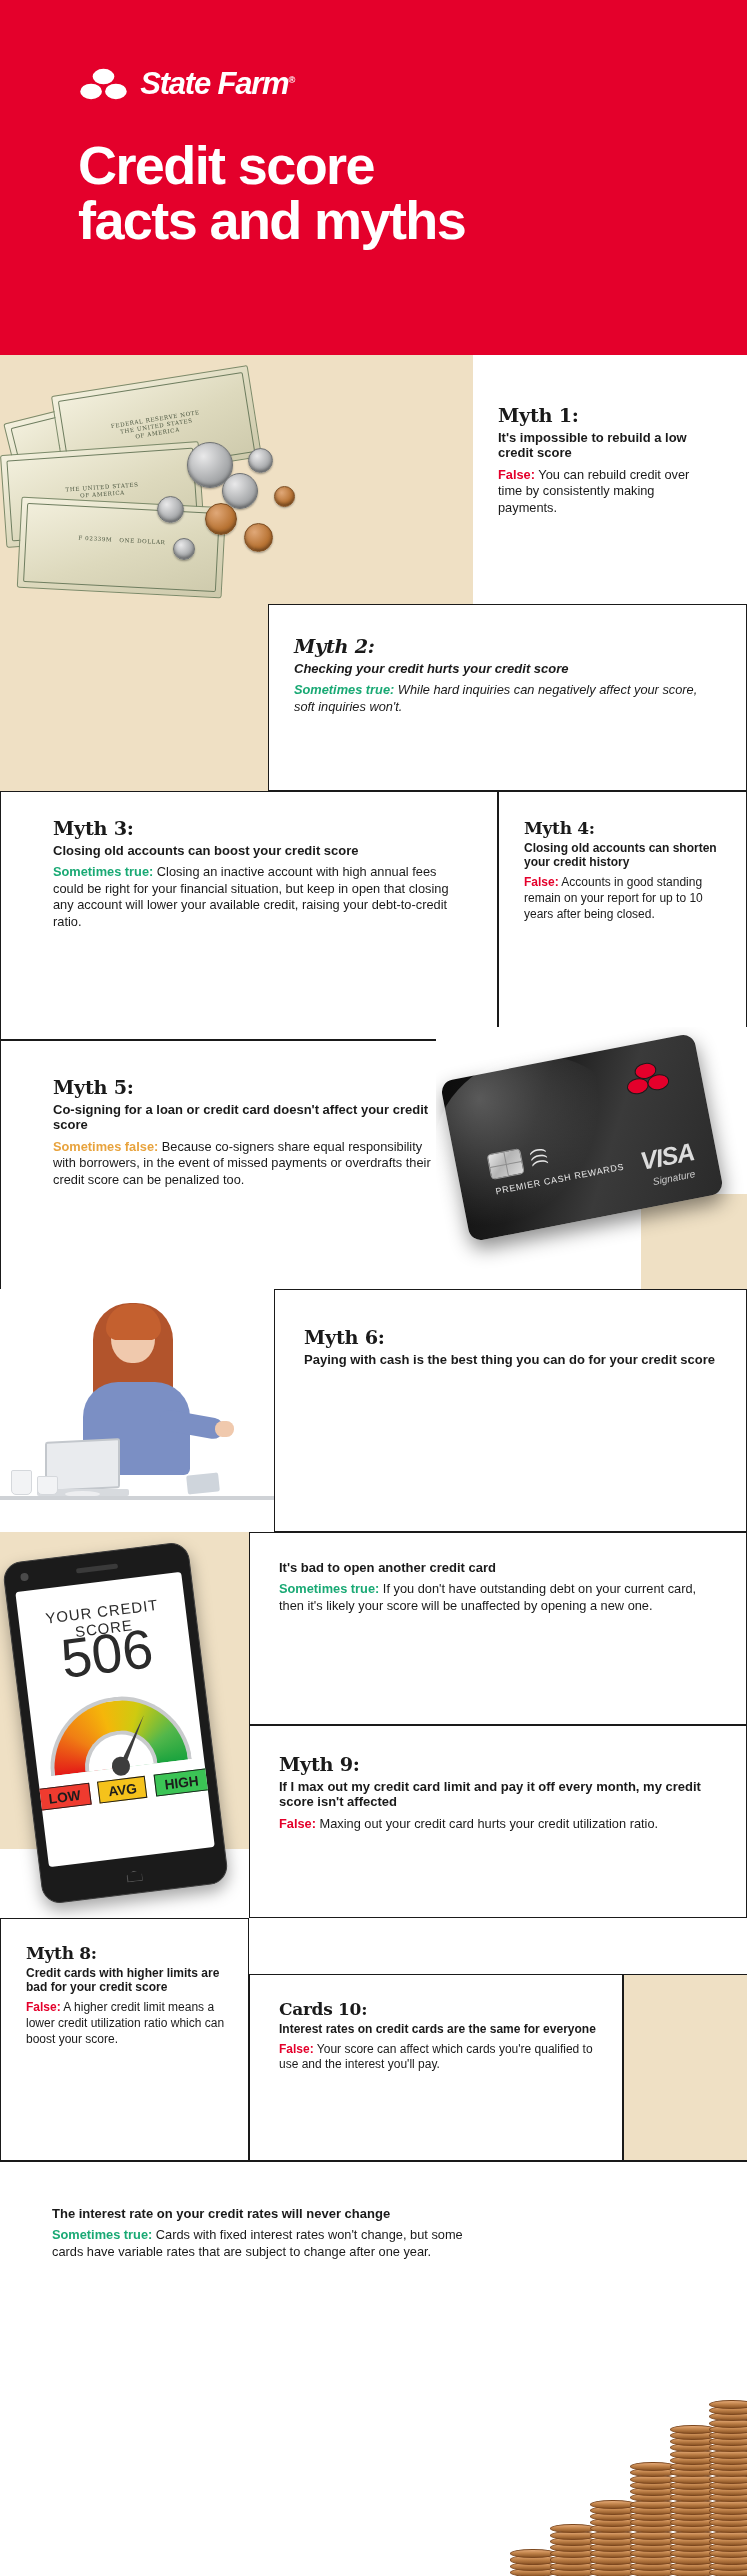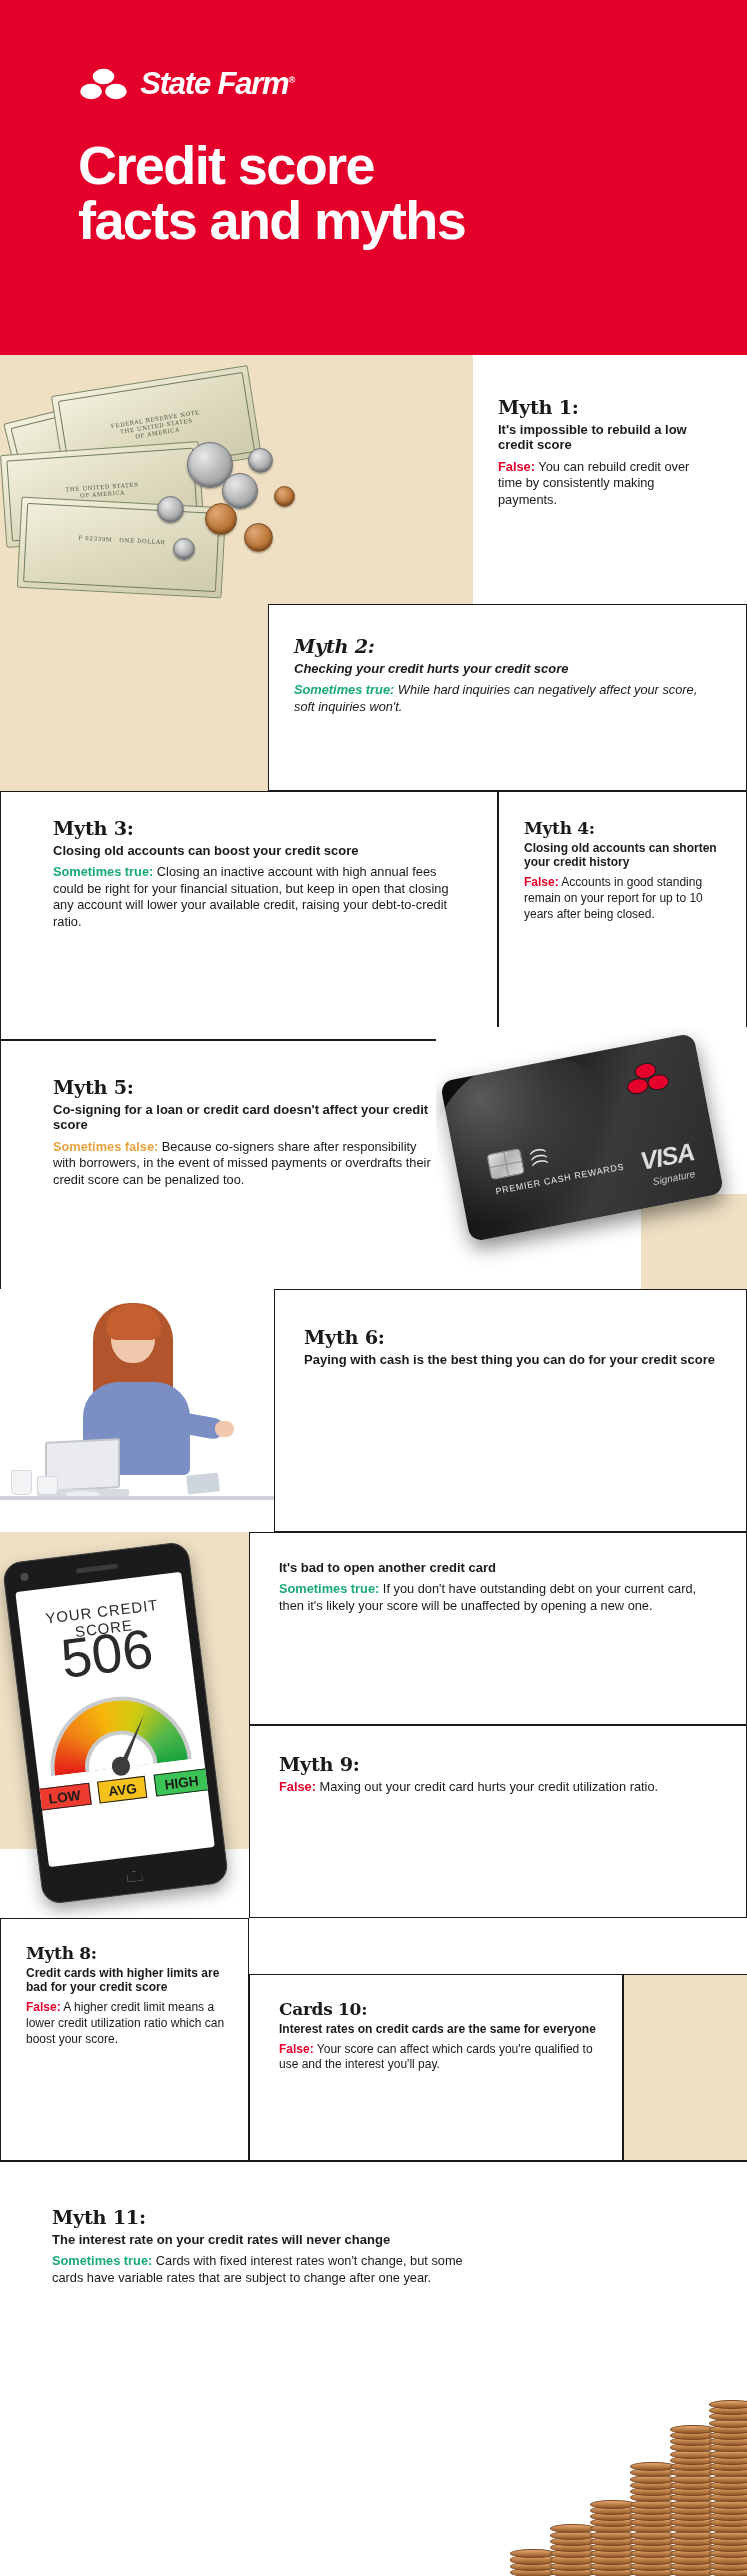--- a/index.html
+++ b/index.html
@@ -320,21 +320,21 @@
     <div class="coin silver" style="left:187px; top:87px; width:46px; height:46px;"></div>
     <div class="coin silver" style="left:222px; top:118px; width:36px; height:36px;"></div>
     <div class="coin copper" style="left:205px; top:148px; width:32px; height:32px;"></div>
     <div class="coin copper" style="left:244px; top:168px; width:29px; height:29px;"></div>
     <div class="coin silver" style="left:157px; top:141px; width:27px; height:27px;"></div>
     <div class="coin silver" style="left:248px; top:93px; width:25px; height:25px;"></div>
     <div class="coin copper" style="left:274px; top:131px; width:21px; height:21px;"></div>
     <div class="coin silver" style="left:173px; top:183px; width:22.4px; height:22.4px;"></div>
   </div>
 
-  <div class="cell noborder" style="left:473px; top:4px; width:245px; height:249px;">
+  <div class="cell noborder" style="left:473px; top:12px; width:245px; height:249px;">
     <div class="txt" style="padding-top:37px;">
       <div class="myth-num">Myth 1:</div>
       <div class="myth-claim">It's impossible to rebuild a low credit score</div>
       <div class="myth-answer">
         <span class="verdict v-false">False:</span><span> You can rebuild credit over time by consistently making payments.</span>
       </div>
     </div>
   </div>
 
   <div class="cell" style="left:268px; top:249px; width:479px; height:187px;">
@@ -366,21 +366,21 @@
         <span class="verdict v-false">False:</span><span> Accounts in good standing remain on your report for up to 10 years after being closed.</span>
       </div>
     </div>
   </div>
 
   <div class="cell" style="left:0px; top:685px; width:473px; height:311px;">
     <div class="txt" style="padding-left:52px; padding-top:35px; padding-right:31px;">
       <div class="myth-num">Myth 5:</div>
       <div class="myth-claim">Co-signing for a loan or credit card doesn't affect your credit score</div>
       <div class="myth-answer">
-        <span class="verdict v-somefalse">Sometimes false:</span><span> Because co-signers share after responsibility with borrowers, in the event of missed payments or overdrafts their credit score can be penalized too.</span>
+        <span class="verdict v-somefalse">Sometimes false:</span><span> Because co-signers share equal responsibility with borrowers, in the event of missed payments or overdrafts their credit score can be penalized too.</span>
       </div>
     </div>
   </div>
 
   <div class="cell noborder" style="left:436px; top:672px; width:311px; height:262px; border:none;">
     <div class="cc-stage">
       <div class="cell beige noborder" style="left:205px; top:167px; width:106px; height:95px; position:absolute; border:none;"></div>
       <div class="cc">
         <div class="gloss"></div>
         <div class="cc-chip"></div>
@@ -454,20 +454,21 @@
       <div class="myth-claim">It's bad to open another credit card</div>
       <div class="myth-answer">
         <span class="verdict v-true">Sometimes true:</span><span> If you don't have outstanding debt on your current card, then it's likely your score will be unaffected by opening a new one.</span>
       </div>
     </div>
   </div>
 
   <div class="cell" style="left:249px; top:1370px; width:498px; height:193px;">
     <div class="txt" style="padding-top:27px; padding-left:29px;">
       <div class="myth-num">Myth 9:</div>
+      <div class="myth-claim">If I max out my credit card limit and pay it off every month, my credit score isn't affected</div>
       <div class="myth-answer">
         <span class="verdict v-false">False:</span><span> Maxing out your credit card hurts your credit utilization ratio.</span>
       </div>
     </div>
   </div>
 
   <div class="cell sm" style="left:0px; top:1563px; width:249px; height:243px;">
     <div class="txt" style="padding-top:24px; padding-left:25px; padding-right:18.7px;">
       <div class="myth-num">Myth 8:</div>
       <div class="myth-claim">Credit cards with higher limits are bad for your credit score</div>
@@ -484,21 +485,20 @@
       <div class="myth-answer">
         <span class="verdict v-false">False:</span><span> Your score can affect which cards you're qualified to use and the interest you'll pay.</span>
       </div>
     </div>
   </div>
 
   <div class="cell beige" style="left:623px; top:1619px; width:125px; height:187px;"></div>
 
   <div class="cell noborder" style="left:0px; top:1806px; width:747px; height:415px; border-top:1.9px solid #1a1a1a;">
     <div class="txt" style="padding-top:44px; padding-left:52px; padding-right:37px; max-width:517px;">
-      <div class="myth-num">Myth 11:</div>
       <div class="myth-claim">The interest rate on your credit rates will never change</div>
       <div class="myth-answer">
         <span class="verdict v-true">Sometimes true:</span><span>  Cards with fixed interest rates won't change, but some cards have variable rates that are subject to change after one year.</span>
       </div>
     </div>
     <div class="coins-stage" style="position:absolute; left:504px; top:0; width:243px; height:415px;">
       <div class="stack" style="left:6.2px;">
         <div class="pcoin" style="bottom:0px;"></div>
           <div class="pcoin" style="bottom:6.2px;"></div>
         <div class="pcoin" style="bottom:12.5px;"></div>

